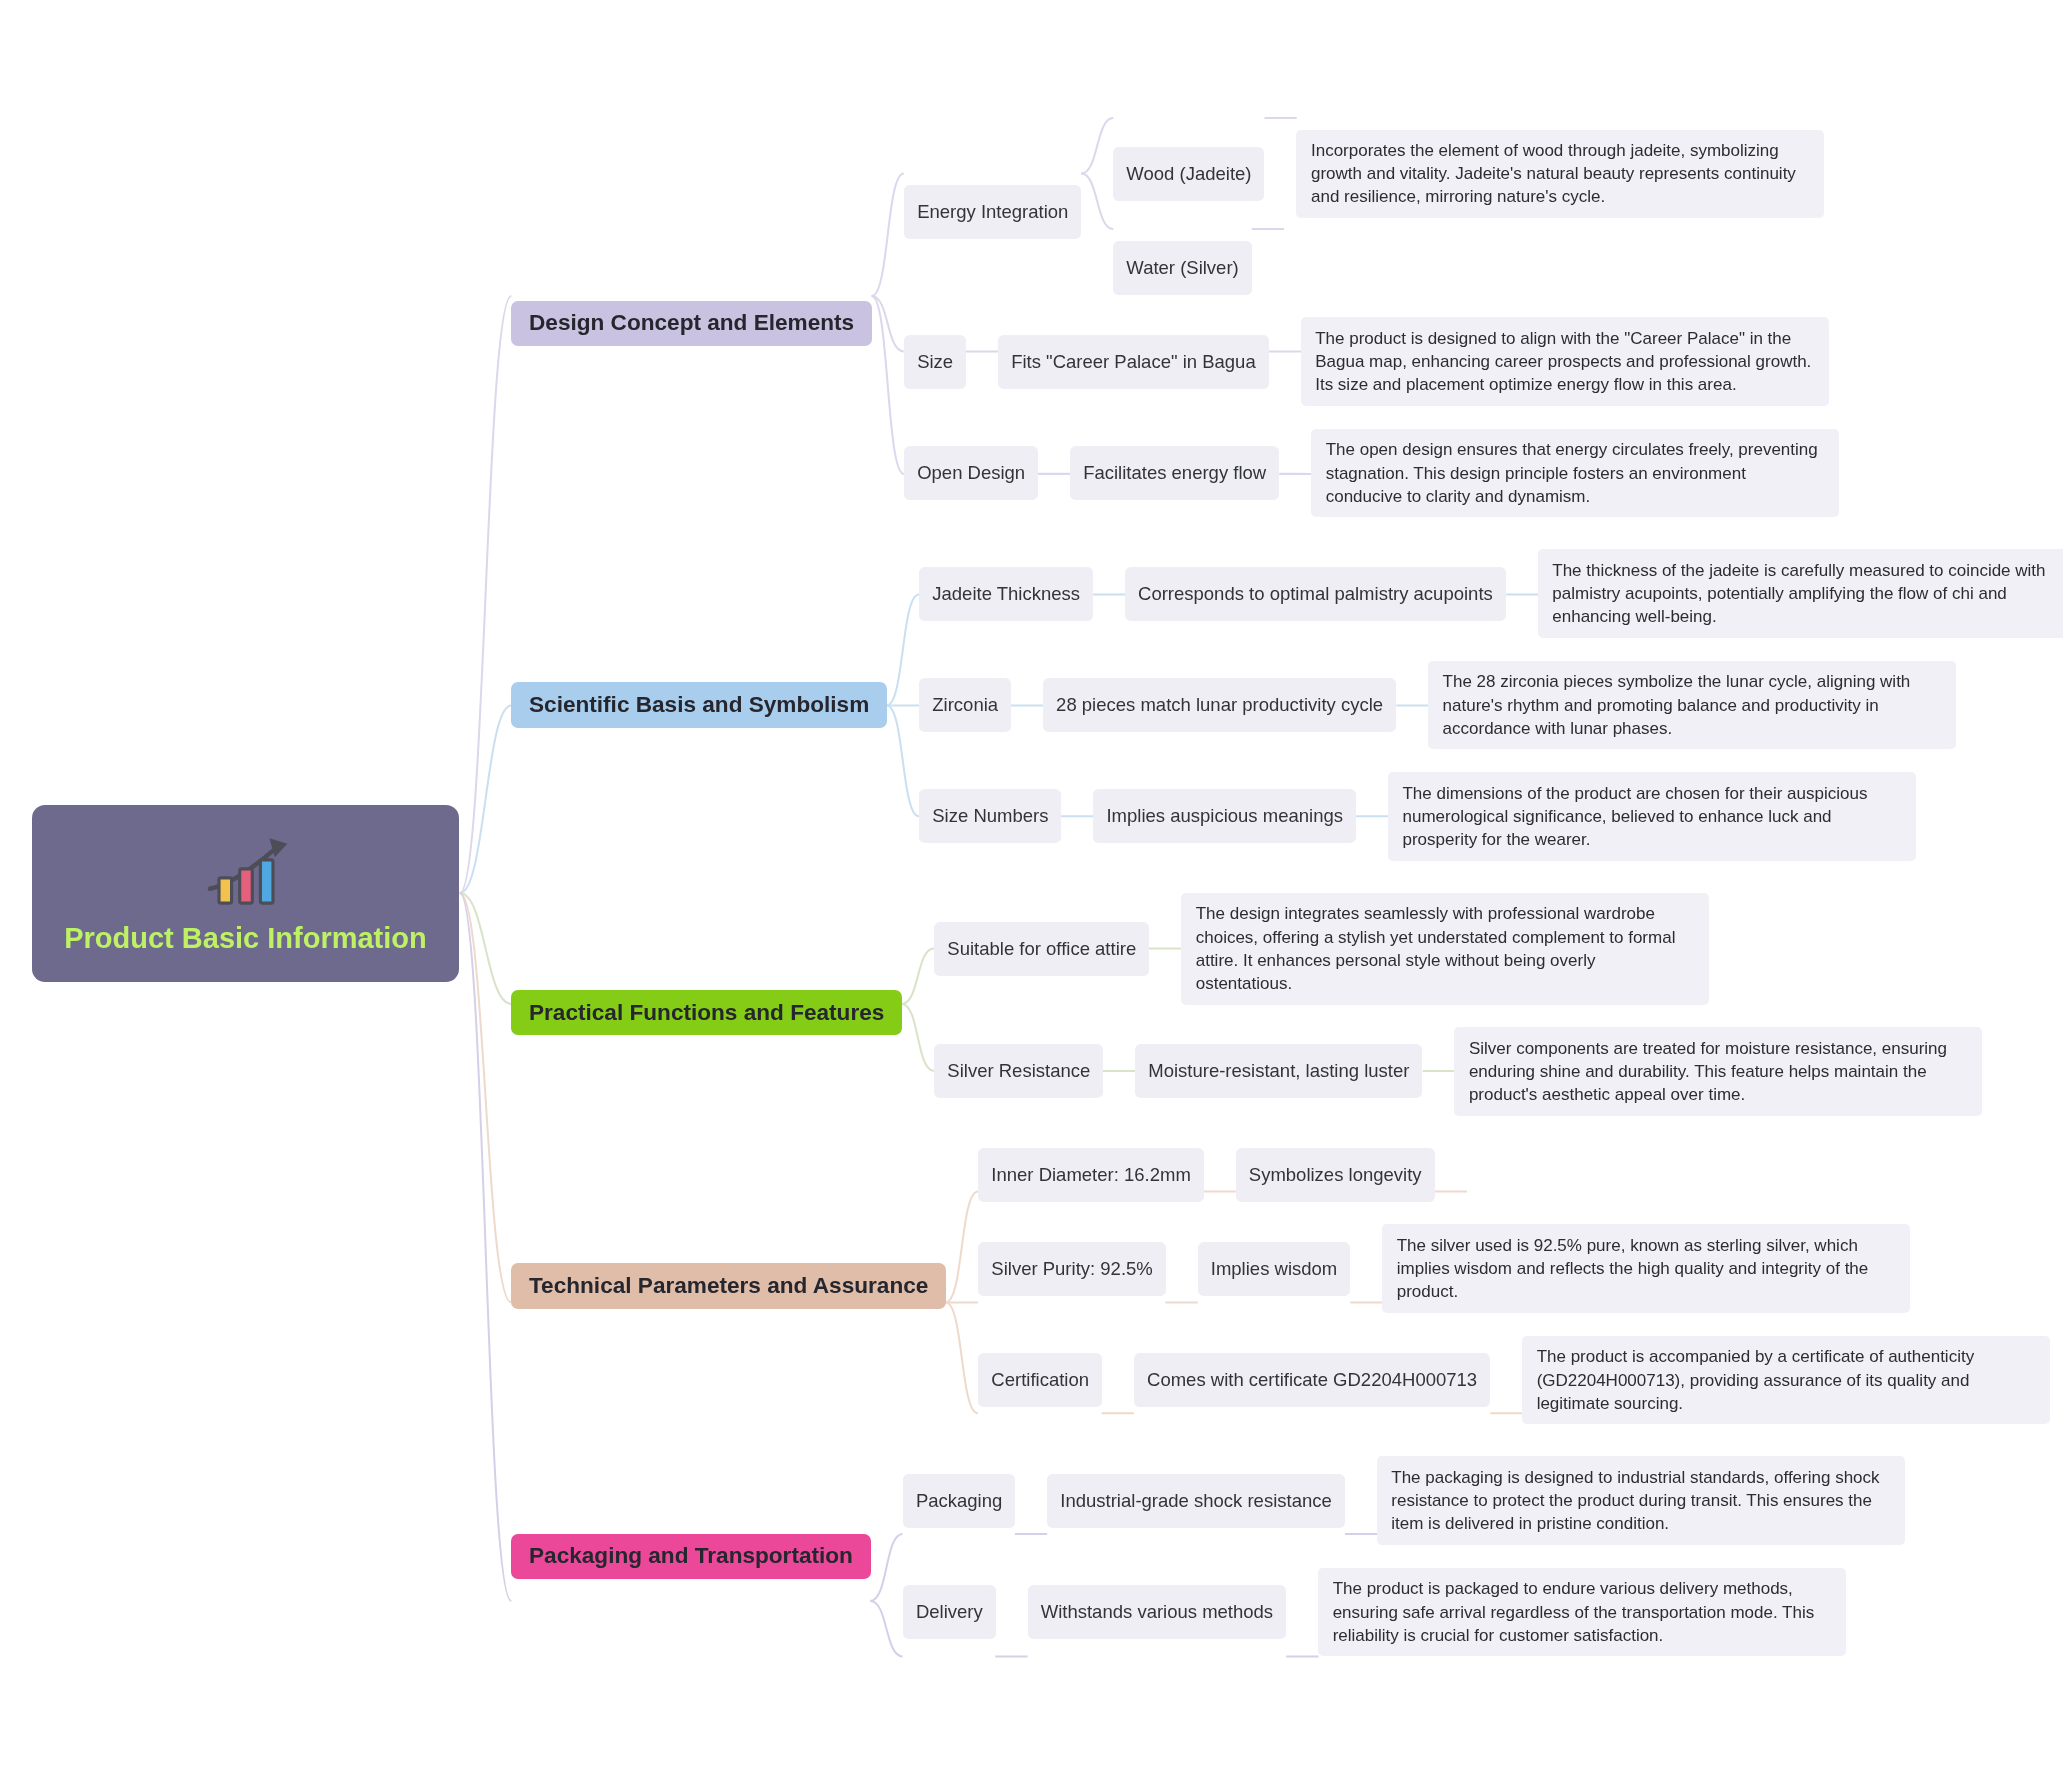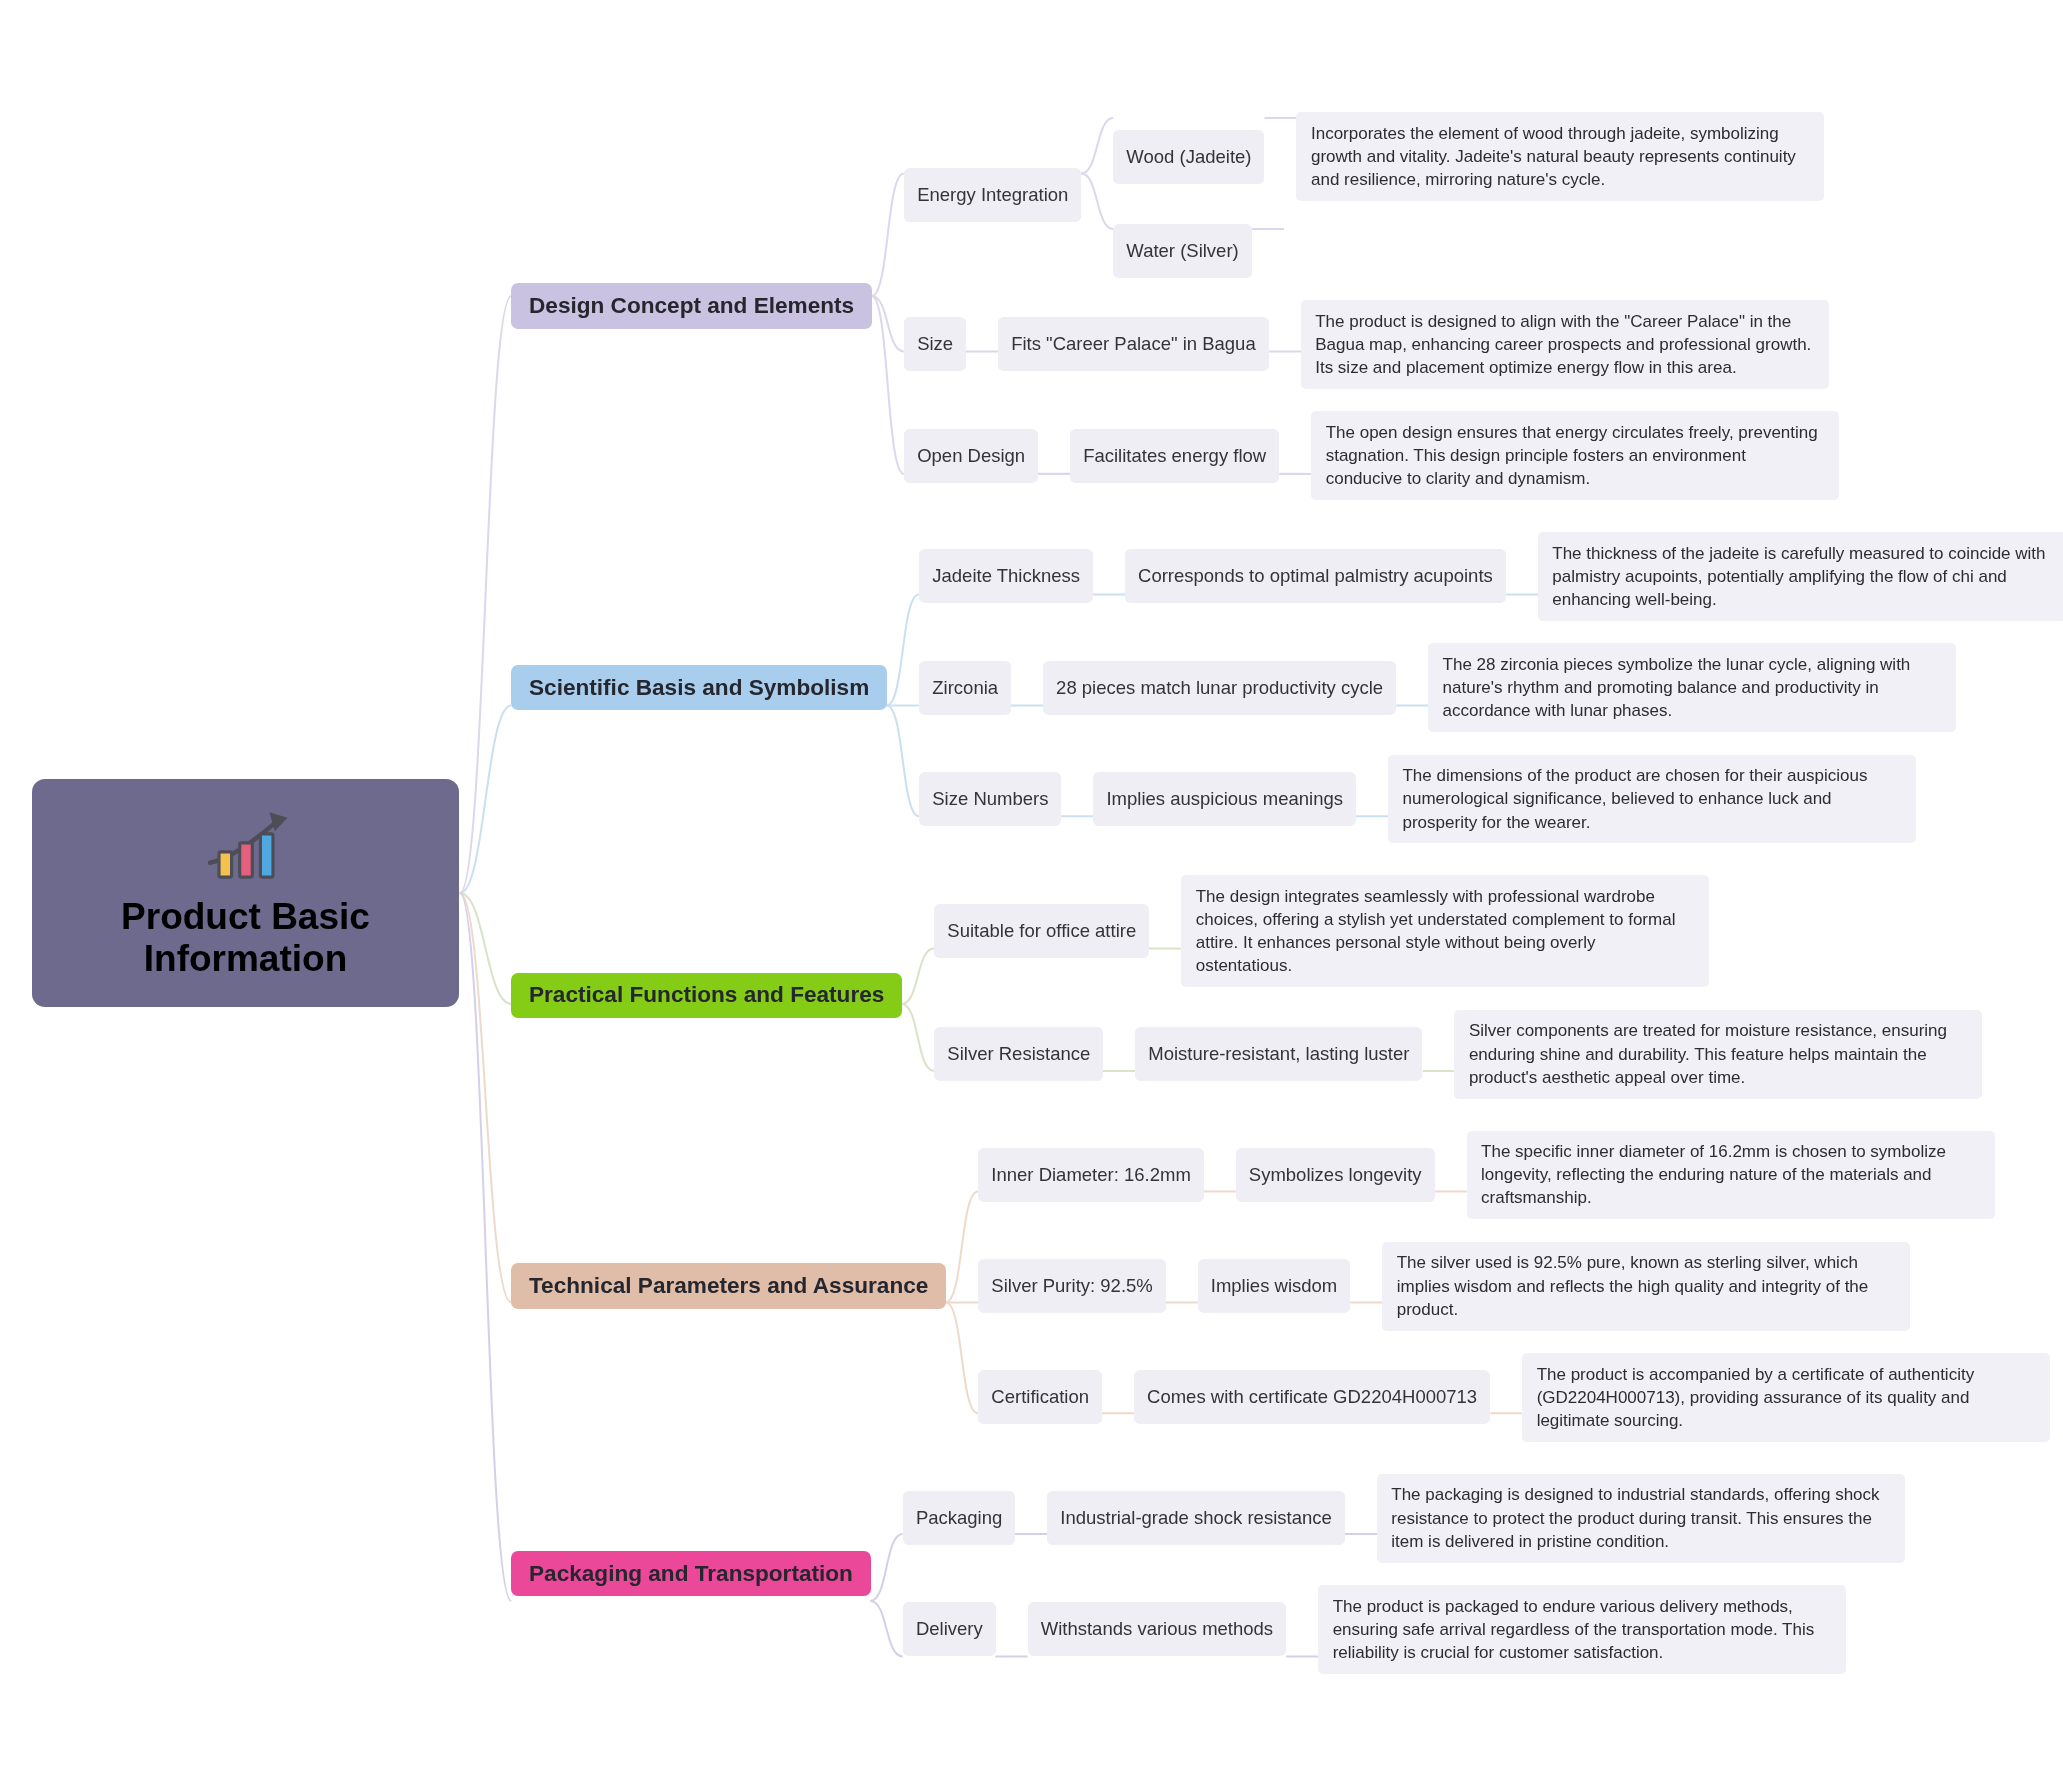--- a/index.html
+++ b/index.html
@@ -35,21 +35,21 @@
     background:#f1f0f7;padding:9.7px 14.5px;border-radius:4.8px;
     width:528px;
   }
   .root{
     flex:0 0 auto;
     width:427px;background:#6e6a8e;border-radius:13px;
     padding:31px 16px 27px;
     display:flex;flex-direction:column;align-items:center;gap:13px;
     box-sizing:border-box;
   }
-  .root-title{font-size:37px;font-weight:700;color:#000000;text-align:center;}
+  .root-title{font-size:29px;font-weight:700;color:#bef264;text-align:center;}
   .root-icon{line-height:0;}
 </style>
 </head>
 <body>
 
 <div class="canvas">
   <svg id="edges" width="2064" height="1786" viewBox="0 0 2560 2216">
       <path d="M 570 1108 C 602 1108, 602 367.234375, 634 367.234375" fill="none" stroke="#dcd7ec" stroke-width="2.5"></path>
       <path d="M 1080.96875 367.234375 C 1102.96875 367.234375, 1098.96875 215.328125, 1120.96875 215.328125" fill="none" stroke="#dcd7ec" stroke-width="2.5"></path>
       <path d="M 1340.921875 215.328125 C 1362.921875 215.328125, 1358.921875 146.5, 1380.921875 146.5" fill="none" stroke="#dcd7ec" stroke-width="2.5"></path>
@@ -219,23 +219,20 @@
       </div>
 
       <div class="branch">
         <div class="tnode lvl1" style="background: rgb(223, 189, 168);">Technical Parameters and Assurance</div>
         <div class="kids">
           <div class="subtree">
             <div class="tnode lvl2">Inner Diameter: 16.2mm</div>
             <div class="kids">
               <div class="subtree">
                 <div class="tnode lvl3">Symbolizes longevity</div>
-                <div class="kids">
-                  <div class="tnode desc">The specific inner diameter of 16.2mm is chosen to symbolize longevity, reflecting the enduring nature of the materials and craftsmanship.</div>
-                </div>
               </div>
             </div>
           </div>
           <div class="subtree">
             <div class="tnode lvl2">Silver Purity: 92.5%</div>
             <div class="kids">
               <div class="subtree">
                 <div class="tnode lvl3">Implies wisdom</div>
                 <div class="kids">
                   <div class="tnode desc">The silver used is 92.5% pure, known as sterling silver, which implies wisdom and reflects the high quality and integrity of the product.</div>

